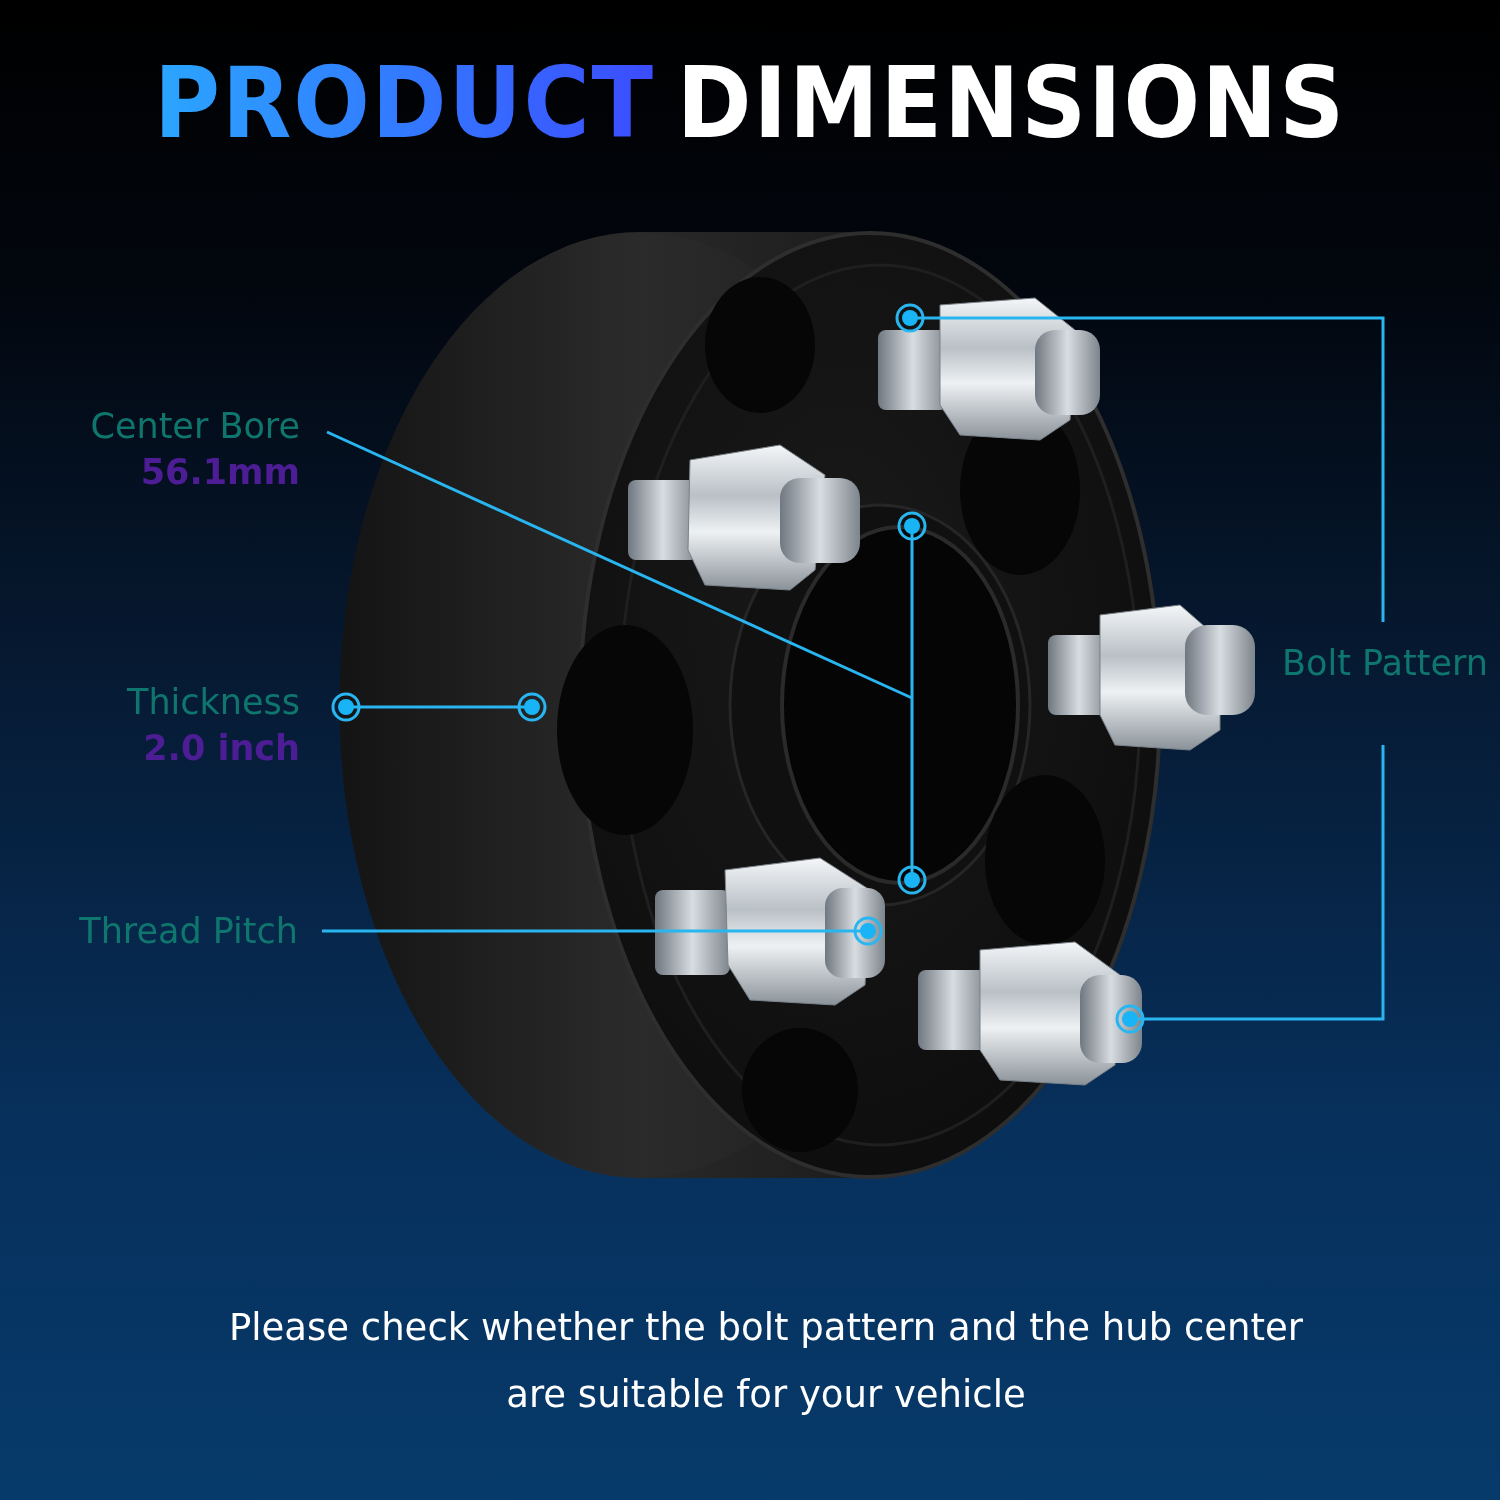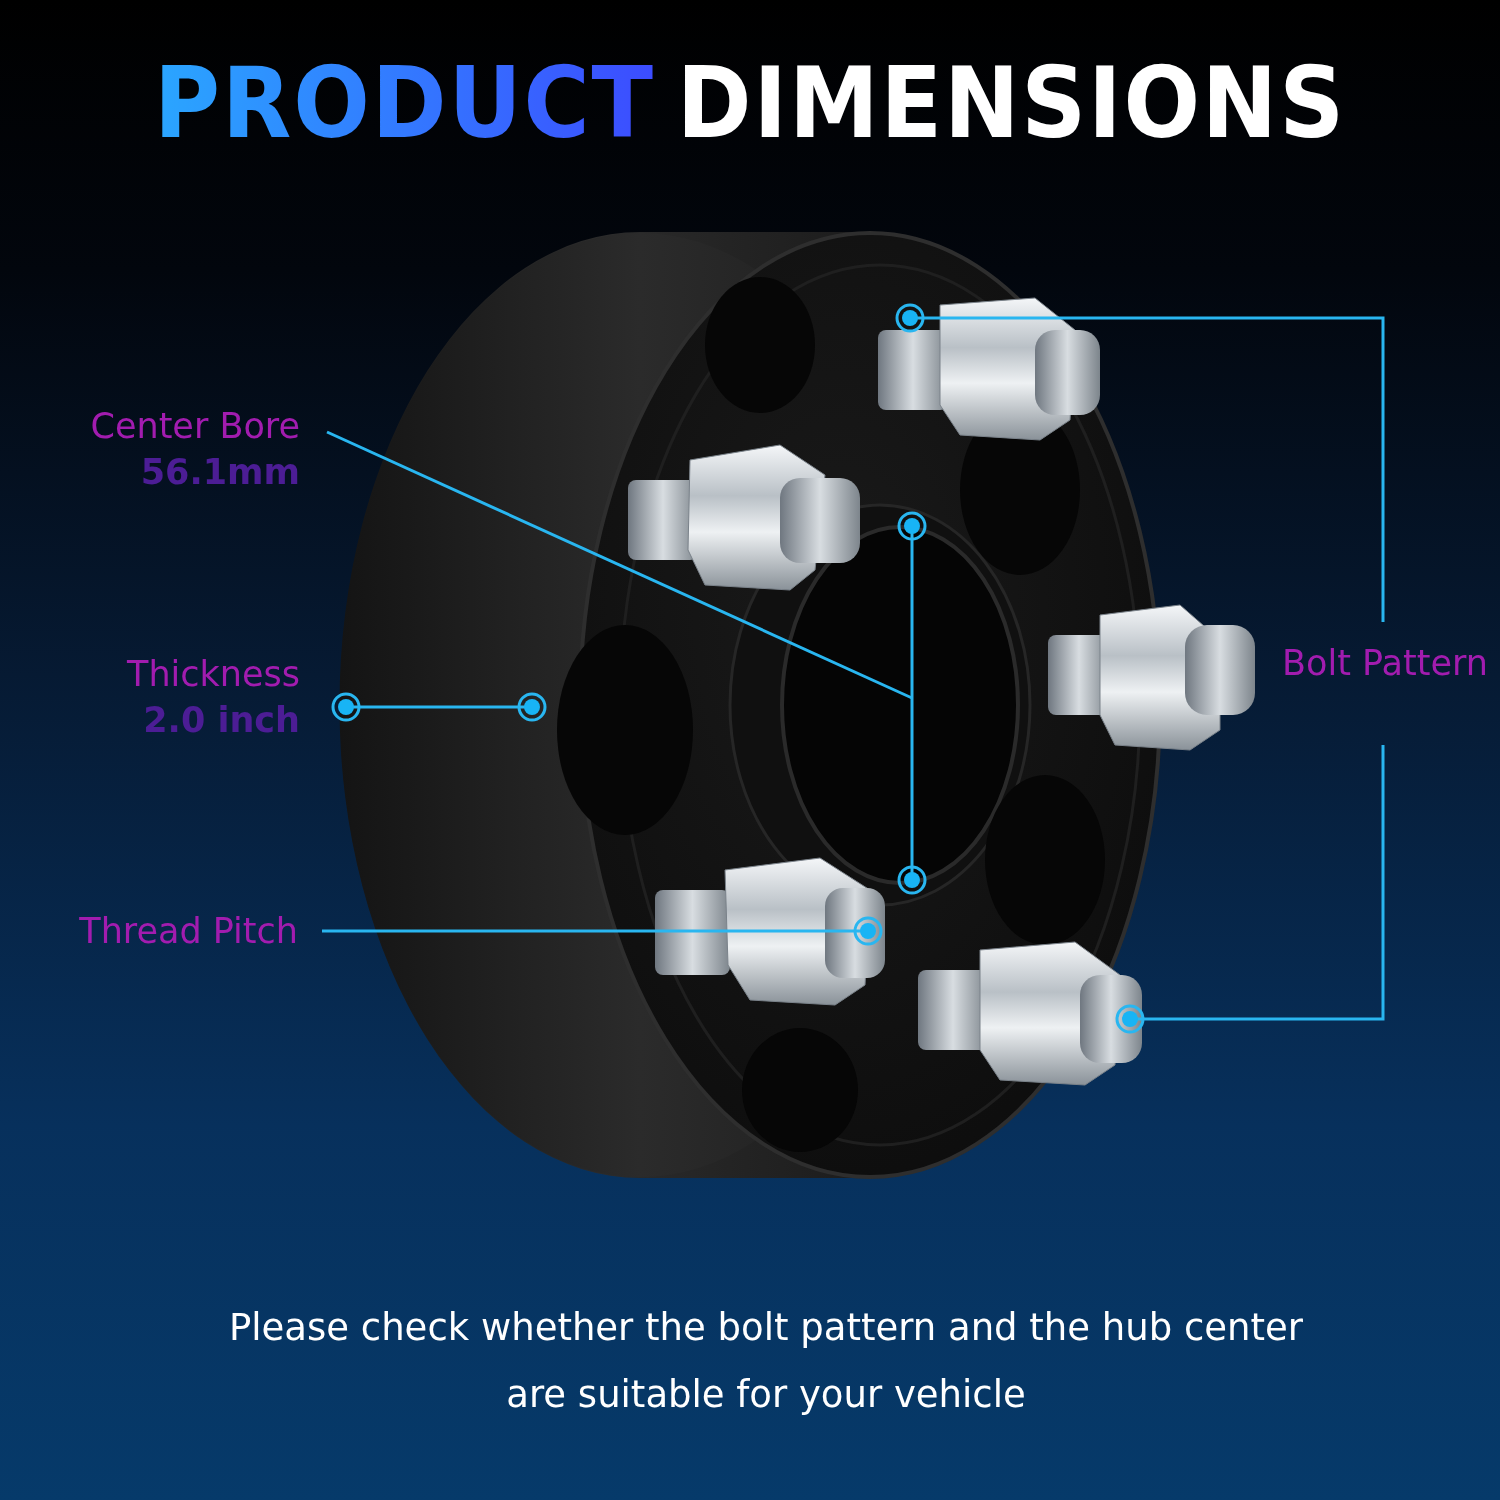--- a/index.html
+++ b/index.html
@@ -14,21 +14,21 @@
     font-size:98px; letter-spacing:2px; line-height:110px;
     transform: scaleX(0.92);
   }
   .title .t1 {
     background: linear-gradient(90deg, #2aa6ff 0%, #3c4cff 100%);
     -webkit-background-clip:text; background-clip:text; color:transparent;
   }
   .title .t2 { color:#ffffff; margin-left:24px; }
   svg.art { position:absolute; left:0; top:0; }
   .lbl { position:absolute; text-align:right; }
-  .lbl .name { color:#a21caf; font-size:35px; line-height:44px; font-family:"DejaVu Sans", sans-serif; }
+  .lbl .name { color:#0f766e; font-size:35px; line-height:44px; font-family:"DejaVu Sans", sans-serif; }
   .lbl .val  { color:#4c1d95; font-size:35px; font-weight:bold; line-height:48px; font-family:"DejaVu Sans", sans-serif; }
   .note {
     position:absolute; left:16px; width:1500px; text-align:center; color:#ffffff;
     font-size:37px; font-family:"DejaVu Sans", sans-serif;
   }
 </style>
 </head>
 <body>
 
 <div class="title">
@@ -145,21 +145,21 @@
         <circle cx="1130" cy="1019" r="13" fill="none" stroke="#29b6f0" stroke-width="3"></circle>
         <circle cx="1130" cy="1019" r="8" fill="#18b4f5"></circle>
       </g>
   </g>
 </svg>
 
 <div class="lbl" style="left:40px; top:404px; width:260px;">
   <div class="name">Center Bore</div>
   <div class="val">56.1mm</div>
 </div>
-<div class="lbl" style="left:40px; top:652px; width:260px;">
+<div class="lbl" style="left:40px; top:680px; width:260px;">
   <div class="name">Thickness</div>
   <div class="val">2.0 inch</div>
 </div>
 <div class="lbl" style="left:30px; top:909px; width:268px;">
   <div class="name">Thread Pitch</div>
 </div>
 <div class="lbl" style="left:1270px; top:641px; width:230px; text-align:center;">
   <div class="name">Bolt Pattern</div>
 </div>
 

